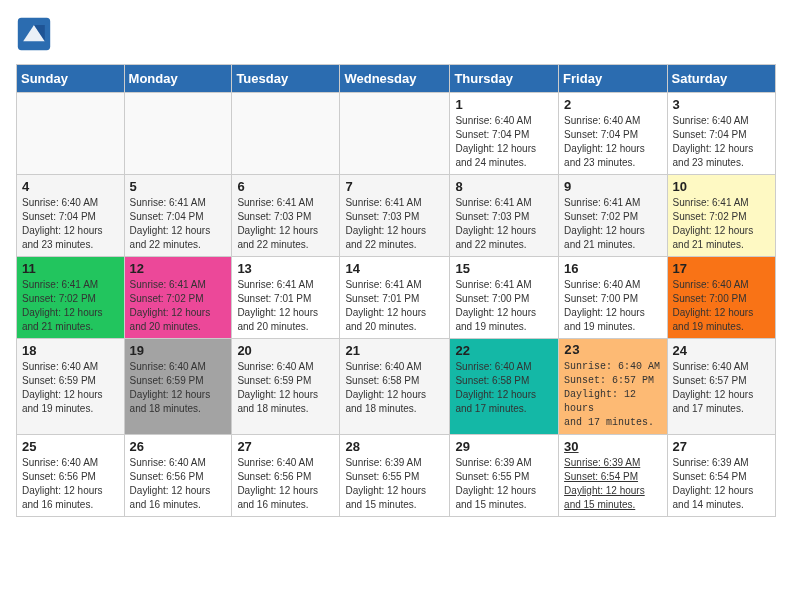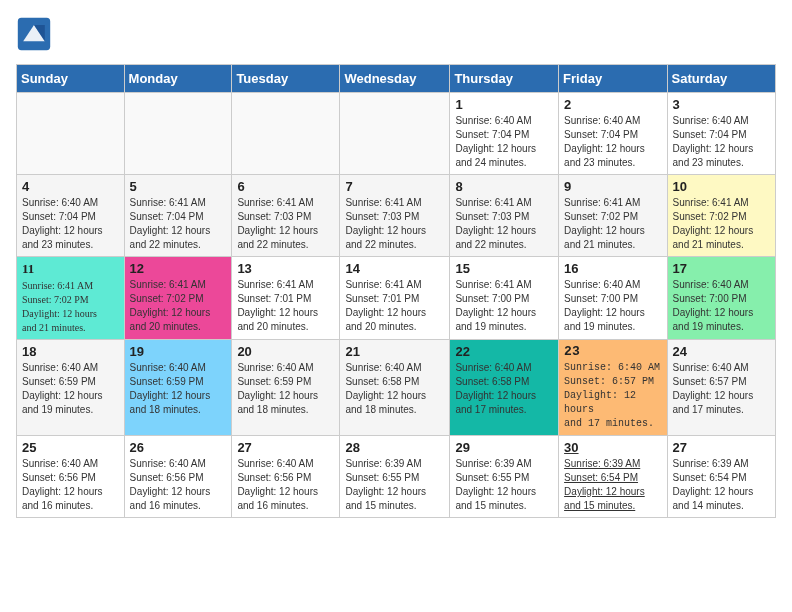--- a/index.html
+++ b/index.html
@@ -205,21 +205,21 @@
         </td>
         <td style="background-color: #fef9c3;">
           <div class="day-number">10</div>
           <div class="day-info" style="white-space: pre-line;">Sunrise: 6:41 AM
 Sunset: 7:02 PM
 Daylight: 12 hours
 and 21 minutes.</div>
         </td>
       </tr>
       <tr>
-        <td style="background-color: #5eead4; font-family: Liberation Serif, serif;">
+        <td style="background-color: #22c55e;">
           <div class="day-number">11</div>
           <div class="day-info" style="white-space: pre-line;">Sunrise: 6:41 AM
 Sunset: 7:02 PM
 Daylight: 12 hours
 and 21 minutes.</div>
         </td>
         <td style="background-color: #ec4899;">
           <div class="day-number">12</div>
           <div class="day-info" style="white-space: pre-line;">Sunrise: 6:41 AM
 Sunset: 7:02 PM
@@ -247,37 +247,37 @@
 Daylight: 12 hours
 and 19 minutes.</div>
         </td>
         <td style="background-color: rgb(255, 255, 255);">
           <div class="day-number">16</div>
           <div class="day-info" style="white-space: pre-line;">Sunrise: 6:40 AM
 Sunset: 7:00 PM
 Daylight: 12 hours
 and 19 minutes.</div>
         </td>
-        <td style="background-color: #86efac; margin-top: 18px;">
+        <td style="background-color: #f97316; margin-top: 18px;">
           <div class="day-number">17</div>
           <div class="day-info" style="white-space: pre-line;">Sunrise: 6:40 AM
 Sunset: 7:00 PM
 Daylight: 12 hours
 and 19 minutes.</div>
         </td>
       </tr>
       <tr>
         <td style="background-color: rgb(245, 245, 245);">
           <div class="day-number">18</div>
           <div class="day-info" style="white-space: pre-line;">Sunrise: 6:40 AM
 Sunset: 6:59 PM
 Daylight: 12 hours
 and 19 minutes.</div>
         </td>
-        <td style="background-color: #7dd3fc;">
+        <td style="background-color: #a3a3a3;">
           <div class="day-number">19</div>
           <div class="day-info" style="white-space: pre-line;">Sunrise: 6:40 AM
 Sunset: 6:59 PM
 Daylight: 12 hours
 and 18 minutes.</div>
         </td>
         <td style="background-color: rgb(245, 245, 245);">
           <div class="day-number">20</div>
           <div class="day-info" style="white-space: pre-line;">Sunrise: 6:40 AM
 Sunset: 6:59 PM

